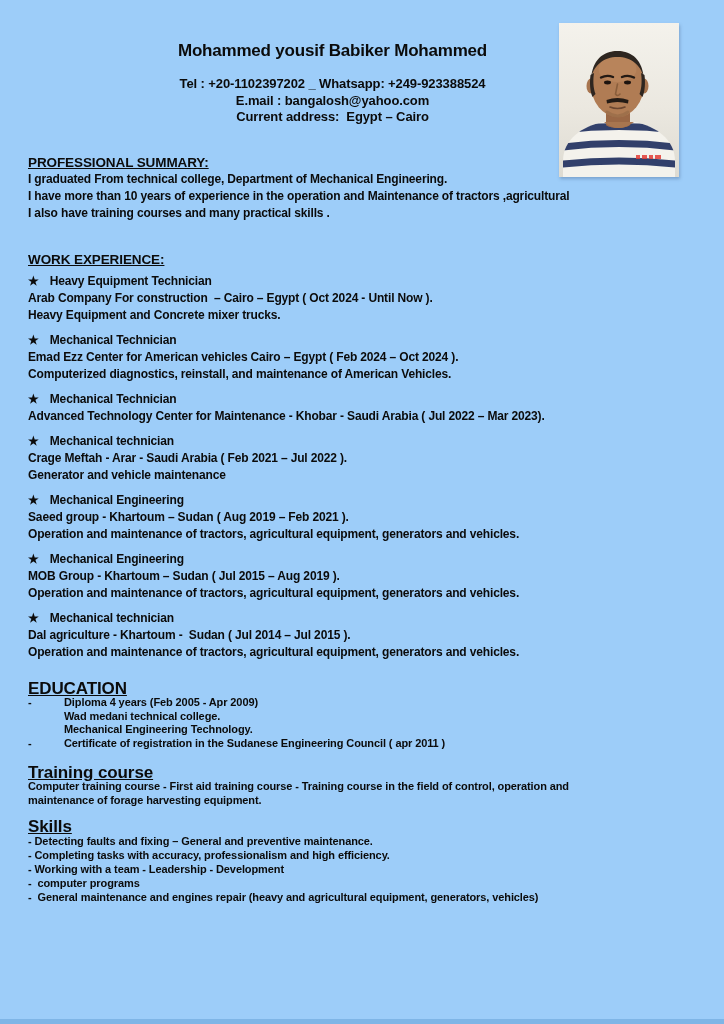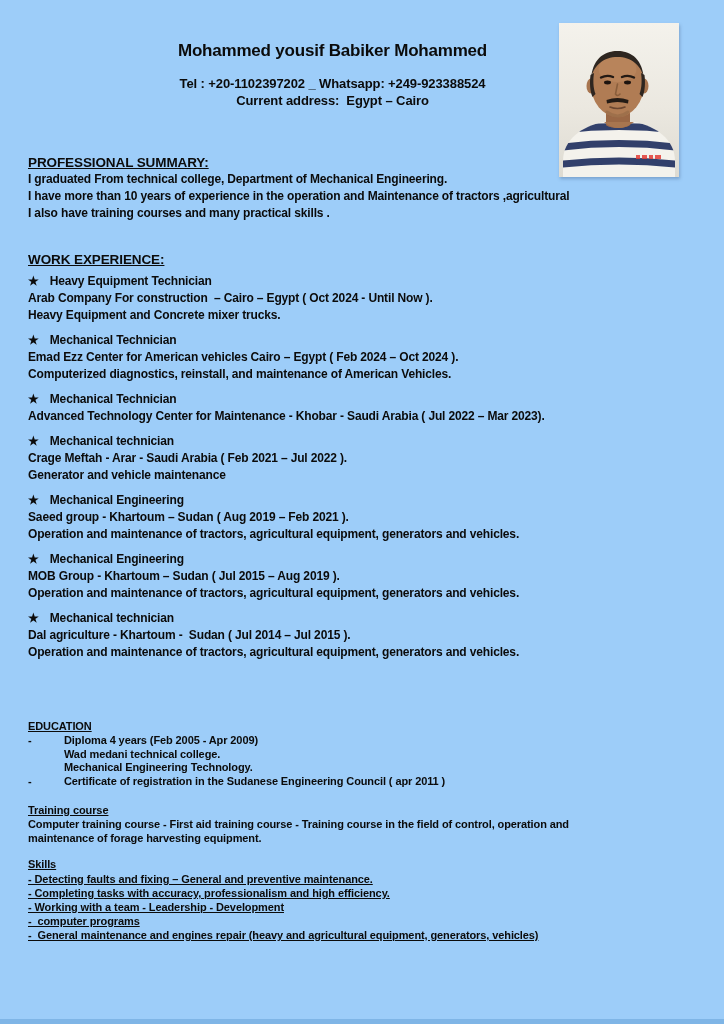--- a/index.html
+++ b/index.html
@@ -38,43 +38,44 @@
   .photo svg { display: block; width: 100%; height: 100%; }
 
   
   .section { position: absolute; left: 28px; width: 666px; }
   .h-lg {
     font-size: 13.5px; line-height: 17px;
     text-decoration: underline;
     letter-spacing: -0.1px; white-space: pre;
   }
   .h-sm {
-    font-size: 11px; line-height: 15px;
+    font-size: 17px; line-height: 15px;
     text-decoration: underline;
-    letter-spacing: -0.1px; white-space: pre; margin-top: 38px;
+    letter-spacing: -0.1px; white-space: pre;
   }
   .body-line { font-size: 12px; line-height: 17px; letter-spacing: -0.15px; white-space: pre; }
   .small-line { font-size: 11px; line-height: 13.5px; letter-spacing: -0.1px; white-space: pre; }
 
   
   .job { margin-bottom: 8px; }
   .job-title-row { display: flex; align-items: baseline; }
   .star { font-size: 12px; margin-right: 11px; }
   
   .edu-item { display: flex; }
   .edu-bullet { width: 36px; flex: 0 0 36px; font-size: 11px; line-height: 13.5px; }
-  .skills-block .small-line { line-height: 14px; text-decoration: underline; }
+  .skills-block .small-line { line-height: 14px; }
 </style>
 </head>
 <body>
 
 <div class="header">
   <div class="name">Mohammed yousif Babiker Mohammed</div>
   <div class="contact">
     <div>Tel : +20-1102397202 _ Whatsapp: +249-923388524</div>
+    <div>E.mail : bangalosh@yahoo.com</div>
     <div>Current address:  Egypt – Cairo</div>
   </div>
 </div>
 
 <div class="photo">
   <svg viewBox="0 0 120 154" xmlns="http://www.w3.org/2000/svg">
     <defs>
       <linearGradient id="pbg" x1="0" y1="0" x2="0" y2="1">
         <stop offset="0" stop-color="#f4f2ec"></stop>
         <stop offset="0.55" stop-color="#ebe8e0"></stop>

